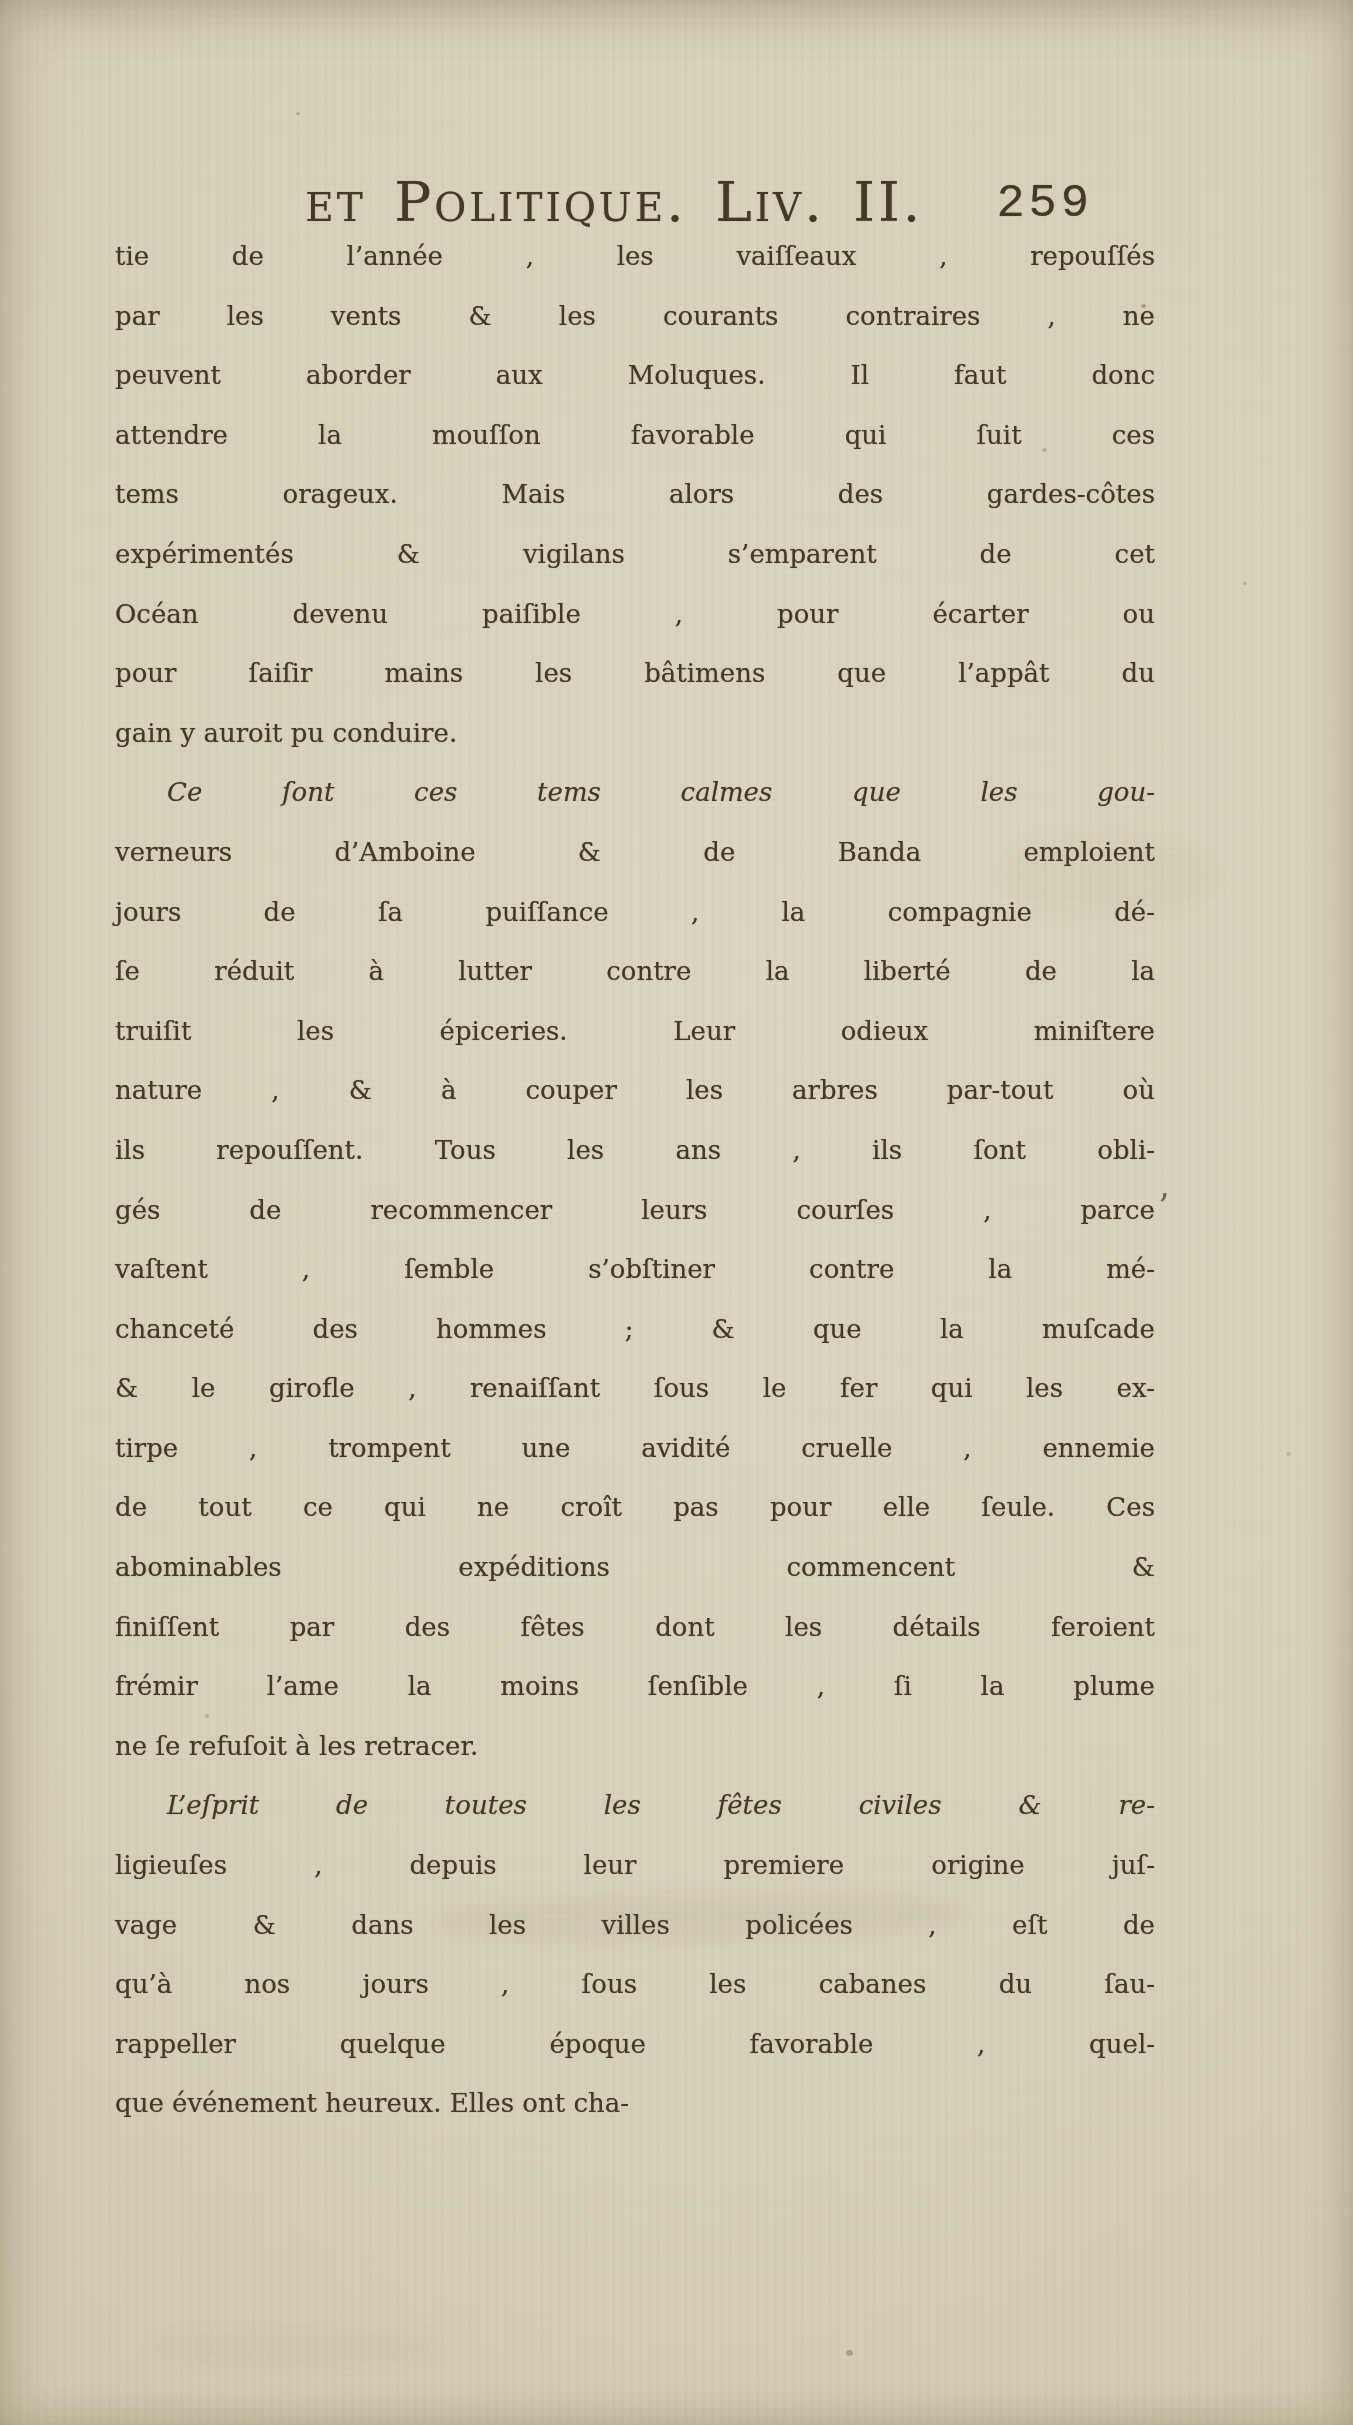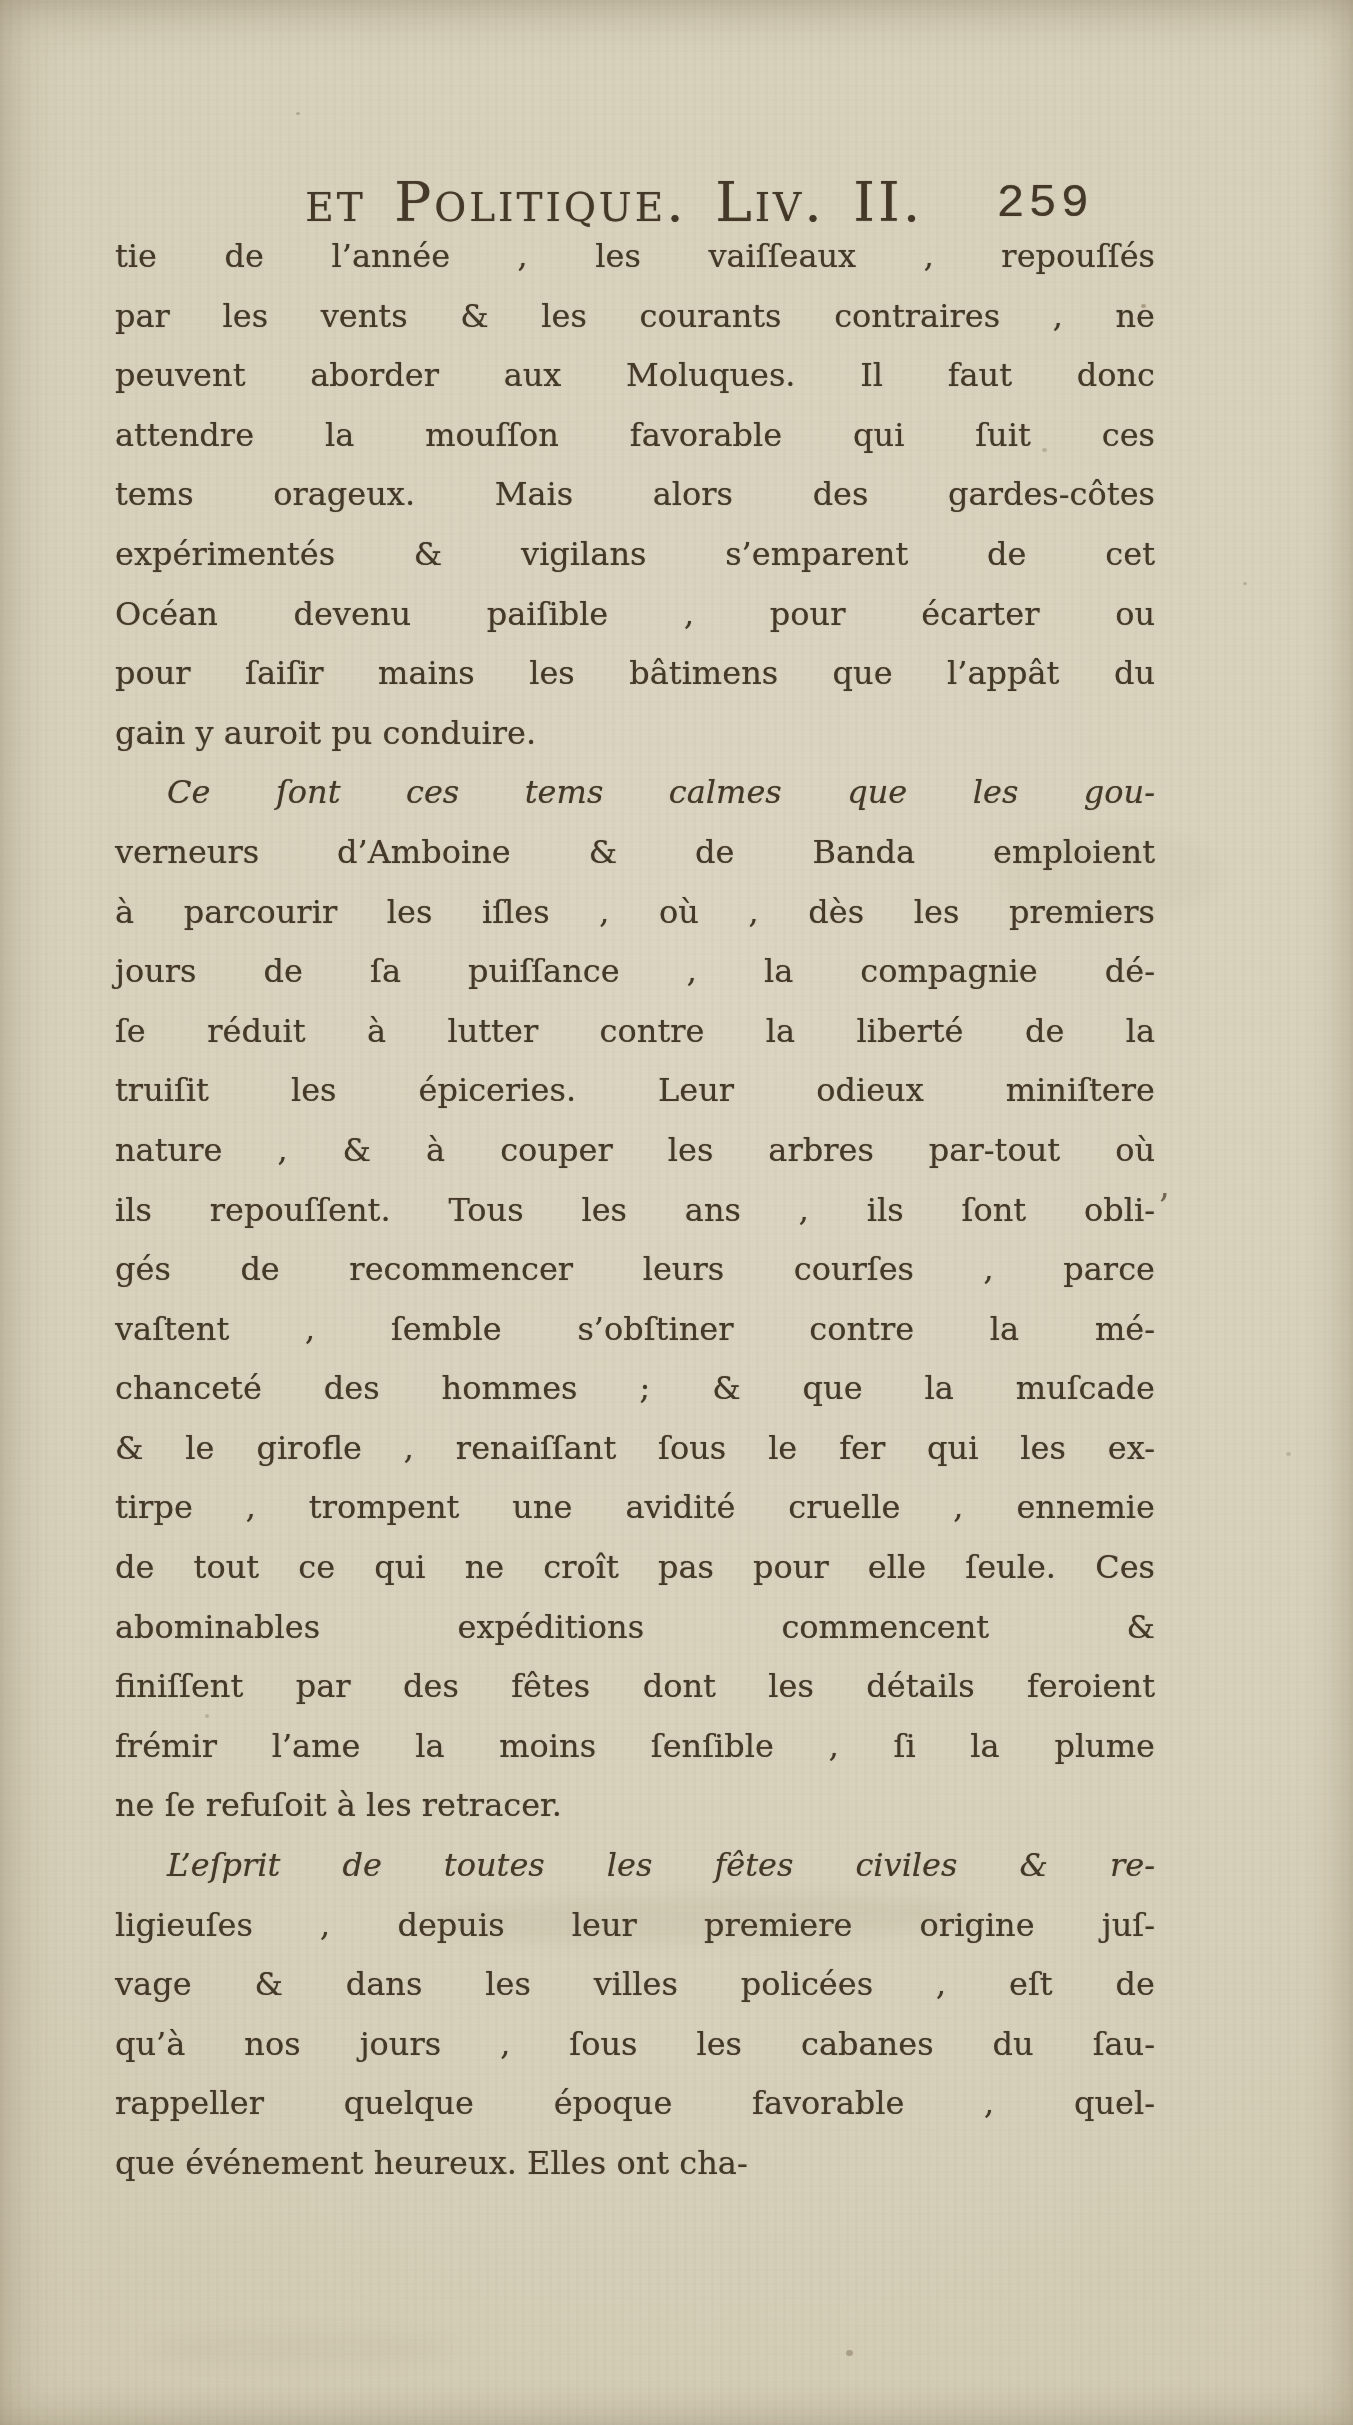--- a/index.html
+++ b/index.html
@@ -42,21 +42,21 @@
     position:absolute;right:62px;top:4px;
     font-size:47px;line-height:60px;letter-spacing:4px;
     text-shadow:0 0 1px rgba(62,48,32,0.55);
     font-family:Liberation Mono, monospace;
   }
   .text-block{
     position:absolute;left:115px;top:227px;width:1040px;
     text-shadow:0 0 1px rgba(62,48,32,0.5);
   }
   .line{
-    font-size:32px;
+    font-size:26px;
     height:59.6px;line-height:59.6px;
     text-align:justify;
     text-align-last:justify;
     white-space:normal;
   }
   .line.last{text-align-last:left;}
   .line.indent{text-indent:52px;font-style:italic;}
   .stray-mark{
     position:absolute;left:1158px;top:1186px;
     font-size:36px;color:#5d4e39;opacity:.8;
@@ -100,21 +100,20 @@
       <div class="line">tems orageux. Mais alors des gardes-côtes</div>
       <div class="line">expérimentés &amp; vigilans s’emparent de cet</div>
       <div class="line">Océan devenu paiſible , pour écarter ou</div>
       <div class="line">pour ſaiſir mains les bâtimens que l’appât du</div>
       <div class="line last">gain y auroit pu conduire.</div>
     </div>
 
     <div>
       <div class="line indent">Ce ſont ces tems calmes que les gou-</div>
       <div class="line">verneurs d’Amboine &amp; de Banda emploient</div>
-      <div class="line">à parcourir les iſles , où , dès les premiers</div>
       <div class="line">jours de ſa puiſſance , la compagnie dé-</div>
       <div class="line">ſe réduit à lutter contre la liberté de la</div>
       <div class="line">truiſit les épiceries. Leur odieux miniſtere</div>
       <div class="line">nature , &amp; à couper les arbres par-tout où</div>
       <div class="line">ils repouſſent. Tous les ans , ils ſont obli-</div>
       <div class="line">gés de recommencer leurs courſes , parce</div>
       <div class="line">vaſtent , ſemble s’obſtiner contre la mé-</div>
       <div class="line">chanceté des hommes ; &amp; que la muſcade</div>
       <div class="line">&amp; le girofle , renaiſſant ſous le fer qui les ex-</div>
       <div class="line">tirpe , trompent une avidité cruelle , ennemie</div>

